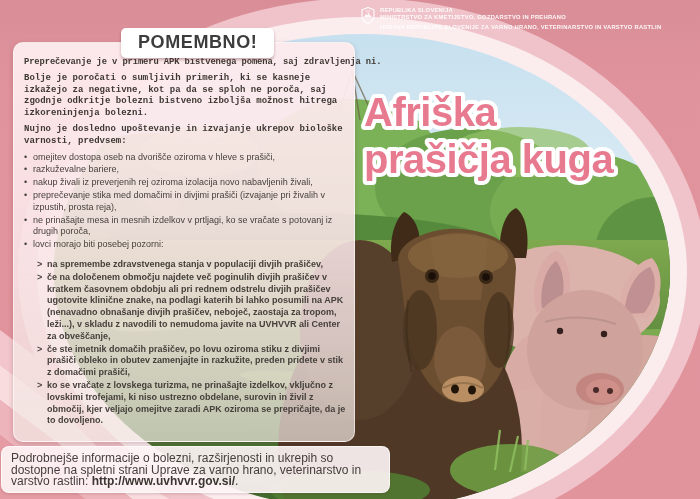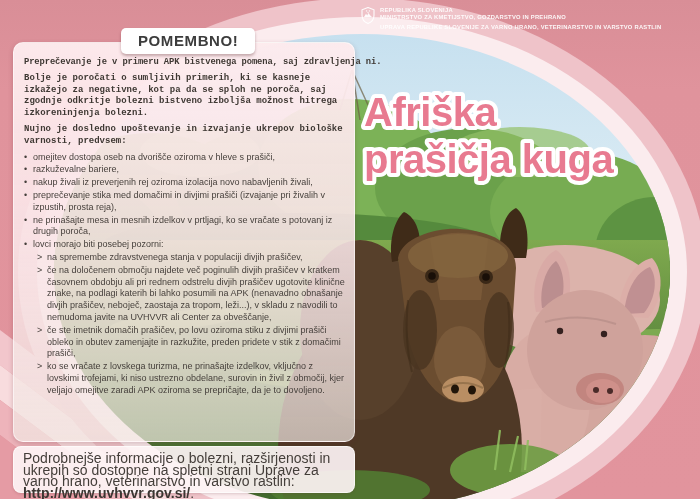--- a/index.html
+++ b/index.html
@@ -12,49 +12,49 @@
 
   
   .gov-header { position:absolute; left:361px; top:7px; display:flex; align-items:flex-start; gap:5px; color:#ffffff; }
   .gov-crest { width:14px; height:17px; flex:0 0 auto; opacity:.95; }
   .gov-lines { display:flex; flex-direction:column; }
   .gov-line { font-size:5.8px; font-weight:bold; letter-spacing:.25px; line-height:7px; opacity:.93; white-space:nowrap; }
   .gov-line.l3 { margin-top:3px; }
 
   
   .badge { position:absolute; left:121px; top:28px; background:#ffffff; border-radius:5px;
-           padding:4px 17px 5px; font-size:15px; font-weight:bold; letter-spacing:.6px;
+           padding:4px 17px 5px; font-size:18px; font-weight:bold; letter-spacing:.6px;
            color:#3c3c3c; box-shadow:0 2px 3px rgba(90,40,45,.35); z-index:5; }
 
   
   .title-svg { position:absolute; left:352px; top:80px; width:348px; height:118px; z-index:4; }
   .title-text { font-family:"Liberation Sans", sans-serif; font-weight:bold; font-size:40px;
                 letter-spacing:-0.5px; paint-order:stroke; stroke:#ffffff; stroke-width:8px;
                 stroke-linejoin:round; }
 
   
   .panel { position:absolute; left:13px; top:42px; width:342px; height:400px; z-index:3;
            border-radius:10px; border:1px solid rgba(255,255,255,.55);
            background:linear-gradient(180deg, rgba(253,235,237,.97) 0%, rgba(250,229,232,.9) 45%, rgba(241,231,226,.7) 100%);
            box-shadow:0 2px 5px rgba(100,45,50,.25);
            padding:14px 8px 6px 10px; color:#453f3b; font-size:9px; line-height:11.8px; }
   .panel p.bold { font-weight:bold; color:#3e3833; margin-bottom:4px;font-family:Liberation Mono, monospace; }
   .panel p.lead { font-size:8.8px; white-space:nowrap; letter-spacing:-0.1px; }
   ul.bullets { list-style:none; }
   ul.bullets > li { position:relative; padding-left:9px; margin-bottom:1px; }
   ul.bullets > li::before { content:"\2022"; position:absolute; left:0; top:0; }
-  ul.subitems { list-style:none; margin-left:4px; margin-top:1px; }
+  ul.subitems { list-style:none; margin-left:4px; margin-top:8px;font-weight:bold; }
   ul.subitems > li { position:relative; padding-left:10px; margin-bottom:1px; }
   ul.subitems > li::before { content:">"; position:absolute; left:0; top:0; }
 
   
-  .footer-box { position:absolute; left:13px; top:446px; width:342px; height:47px; z-index:3;
+  .footer-box { position:absolute; left:1px; top:446px; width:389px; height:47px; z-index:3;
                 border-radius:8px; border:1px solid rgba(255,255,255,.6);
                 background:rgba(253,243,244,.92); box-shadow:0 1px 3px rgba(100,45,50,.2);
-                padding:6px 9px; font-size:14px; line-height:11.6px; color:#443e3a; }
+                padding:6px 9px; font-size:12px; line-height:11.6px; color:#443e3a; }
   .footer-box .url { font-weight:bold; color:#3b3632; }
 </style>
 </head>
 <body>
 
 <div class="stage">
 
   <svg class="bg-svg" viewBox="0 0 700 499">
     <defs>
       <linearGradient id="baseGrad" x1="0" y1="0" x2="0" y2="1">

